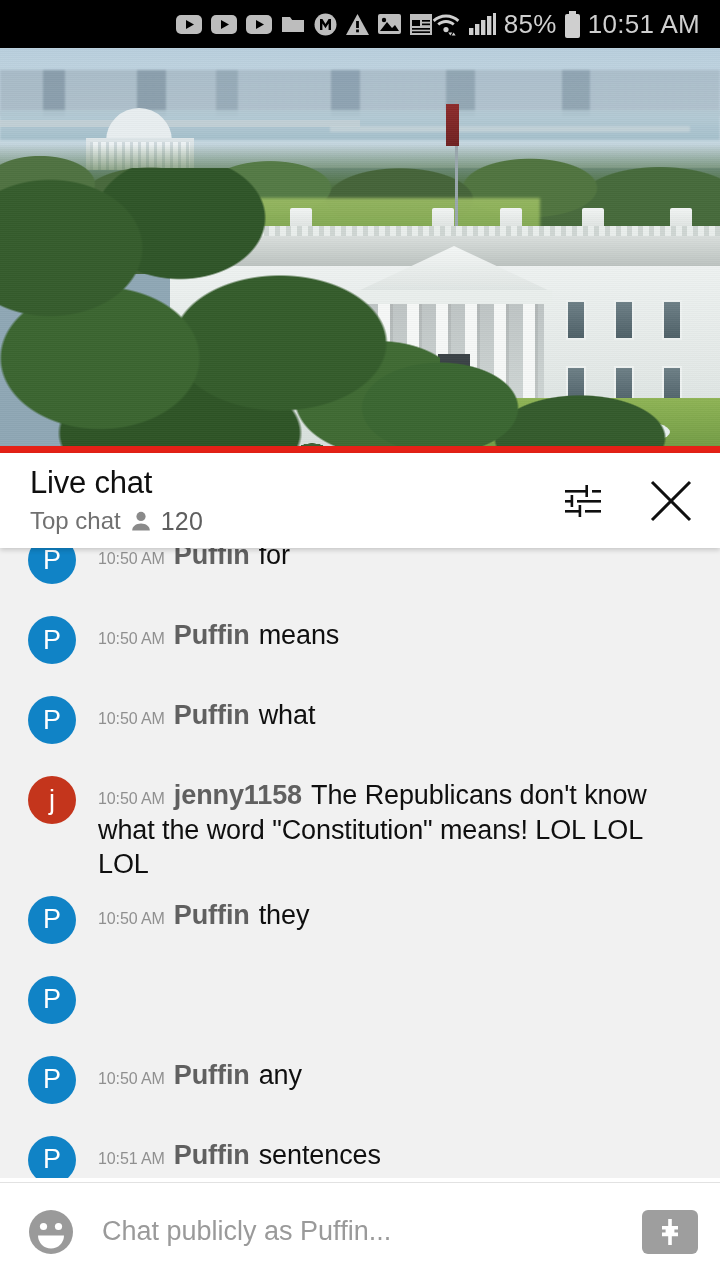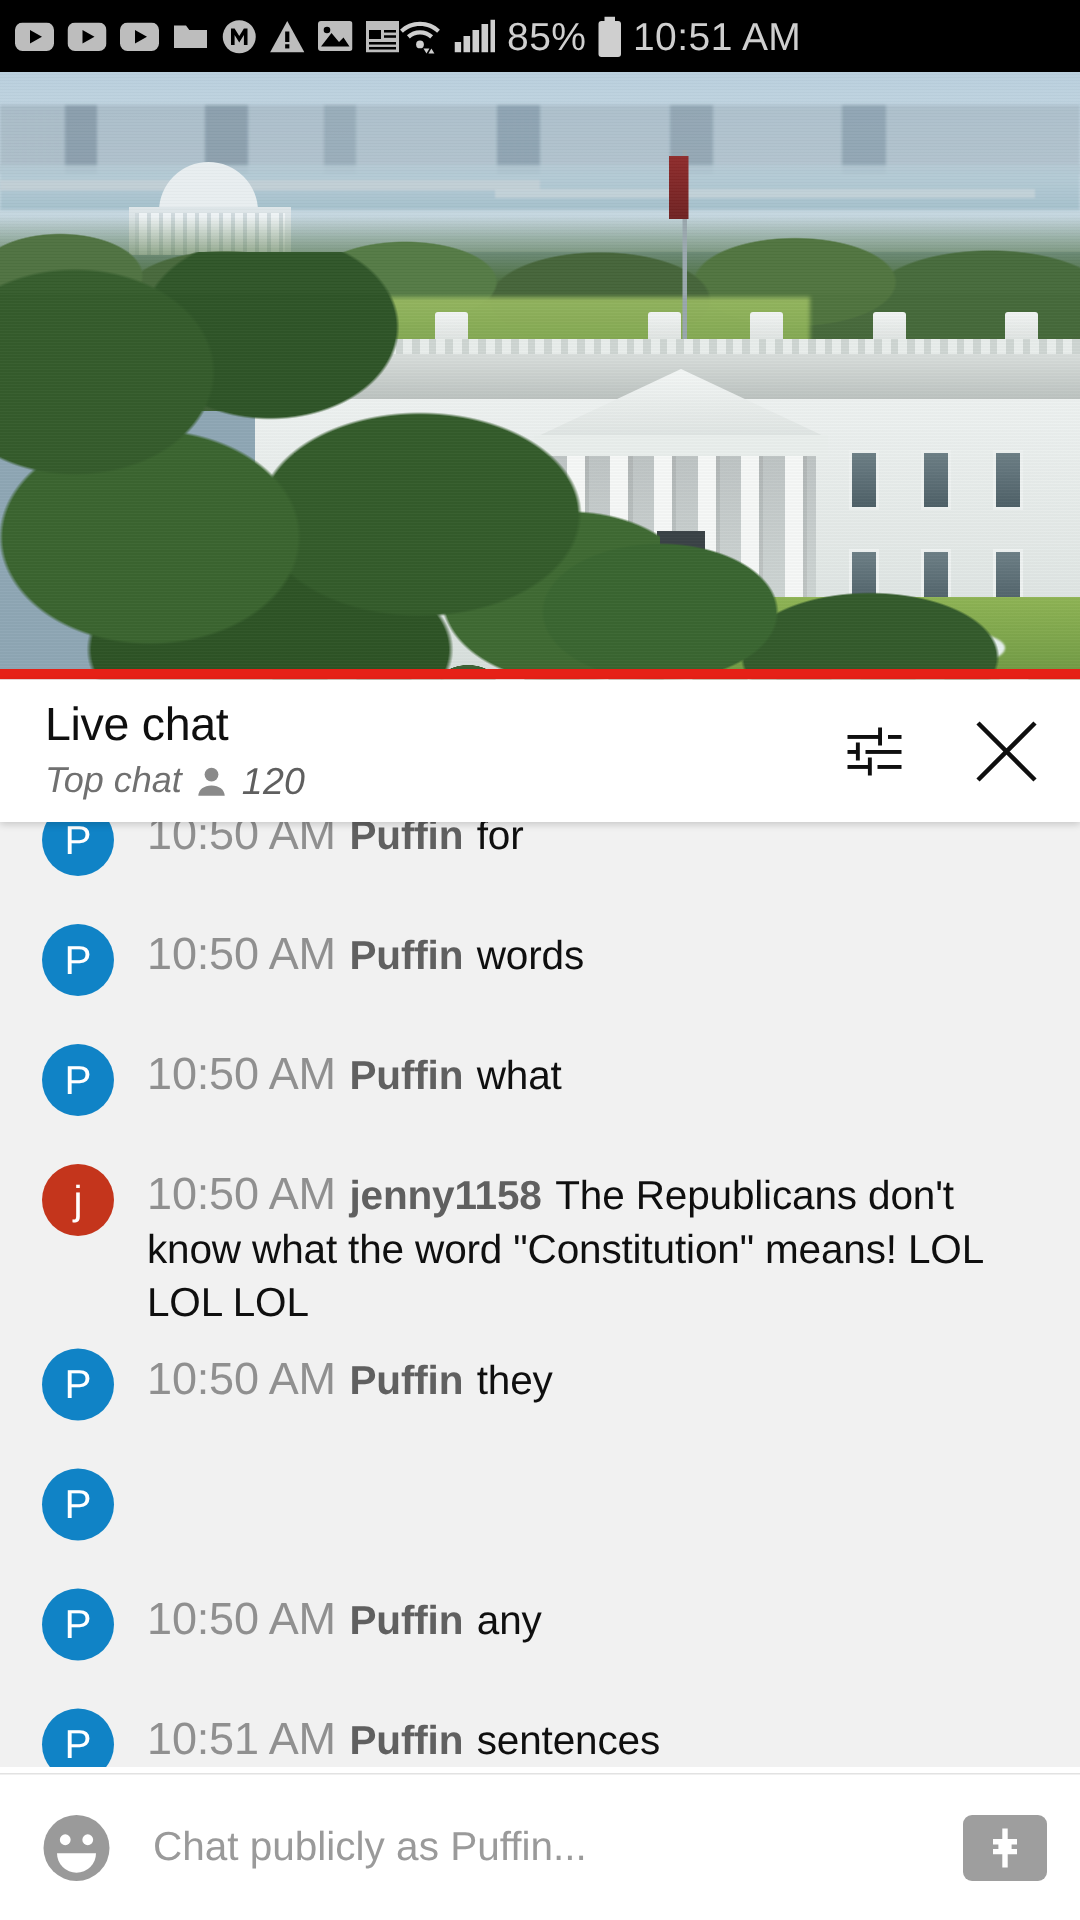--- a/index.html
+++ b/index.html
@@ -6,22 +6,22 @@
   html, body {
     width:720px; height:1280px;
     font-family:"Liberation Sans", sans-serif;
     background:#ffffff; overflow:hidden;
   }
   #app { position:relative; width:720px; height:1280px; overflow:hidden; }
 
   
   .statusbar {
     height:48px; background:#000000;
-    display:flex; align-items:center; justify-content:flex-start;
-    padding:0 0 0 10px;
+    display:flex; align-items:center; justify-content:flex-end;
+    padding:0 20px 0 10px;
   }
   .status-left { display:flex; align-items:center; gap:9px; }
   .status-right { display:flex; align-items:center; gap:7px; }
   .sicon { display:block; }
   .status-text {
     color:#cfcfcf; font-size:26px; letter-spacing:.3px;
     font-family:"Liberation Sans", sans-serif; line-height:1;
   }
 
   
@@ -196,21 +196,21 @@
   .progress-fill { height:7px; background:#e62117; }
 
   
   .chat-header {
     position:relative; height:95px; background:#ffffff;
     display:flex; align-items:center; justify-content:space-between;
     padding:0 26px 0 30px; z-index:5;
     box-shadow:0 2px 5px rgba(0,0,0,.18);
   }
   .chat-title { font-size:31px; color:#0f0f0f; line-height:1.15; letter-spacing:-.2px; }
-  .chat-sub { display:flex; align-items:center; gap:9px; margin-top:6px;font-style:italic; }
+  .chat-sub { display:flex; align-items:center; gap:9px; margin-top:6px; }
   .chat-sub-text { font-size:24px; color:#707070; }
   .viewer-count { font-size:25px; color:#5f5f5f; letter-spacing:.2px; }
   .header-actions { display:flex; align-items:center; gap:44px; }
   .hbtn { display:flex; align-items:center; justify-content:center; }
 
   
   .chat-list {
     position:relative; background:#f1f1f1;
     height:630px; overflow:hidden;
   }
@@ -223,21 +223,21 @@
   .avatar {
     flex:0 0 auto; width:48px; height:48px; border-radius:50%;
     display:flex; align-items:center; justify-content:center;
     color:#ffffff; font-size:27px; margin-top:14px;
   }
   .msg-body {
     margin-left:22px; padding-top:16px;
     font-size:27px; line-height:1.28; color:#0f0f0f;
     letter-spacing:-.1px;
   }
-  .time { color:#909090; font-size:30px; margin-right:9px; }
+  .time { color:#909090; font-size:16px; margin-right:9px; }
   .author { font-weight:bold; color:#606060; margin-right:9px; }
   .text { color:#0f0f0f; }
 
   
   .input-bar {
     position:absolute; left:0; bottom:0; width:720px; height:98px;
     background:#ffffff; border-top:1px solid #e2e2e2;
     display:flex; align-items:center; padding:0 22px 0 24px; gap:18px;
   }
   .emoji-btn { flex:0 0 auto; width:54px; height:54px; display:flex; align-items:center; justify-content:center; }
@@ -417,21 +417,21 @@
   </div>
 
   <div class="chat-list">
     <div id="message-container">
         <div class="msg clipped">
           <div class="avatar" style="background: rgb(16, 131, 198);">P</div>
           <div class="msg-body"><span class="time">10:50 AM</span><span class="author">Puffin</span><span class="text">for</span></div>
         </div>
         <div class="msg">
           <div class="avatar" style="background: rgb(16, 131, 198);">P</div>
-          <div class="msg-body"><span class="time">10:50 AM</span><span class="author">Puffin</span><span class="text">words</span></div>
+          <div class="msg-body"><span class="time">10:50 AM</span><span class="author">Puffin</span><span class="text">means</span></div>
         </div>
         <div class="msg">
           <div class="avatar" style="background: rgb(16, 131, 198);">P</div>
           <div class="msg-body"><span class="time">10:50 AM</span><span class="author">Puffin</span><span class="text">what</span></div>
         </div>
         <div class="msg">
           <div class="avatar" style="background: rgb(196, 53, 28);">j</div>
           <div class="msg-body"><span class="time">10:50 AM</span><span class="author">jenny1158</span><span class="text">The Republicans don't know what the word "Constitution" means! LOL LOL LOL</span></div>
         </div>
         <div class="msg">

